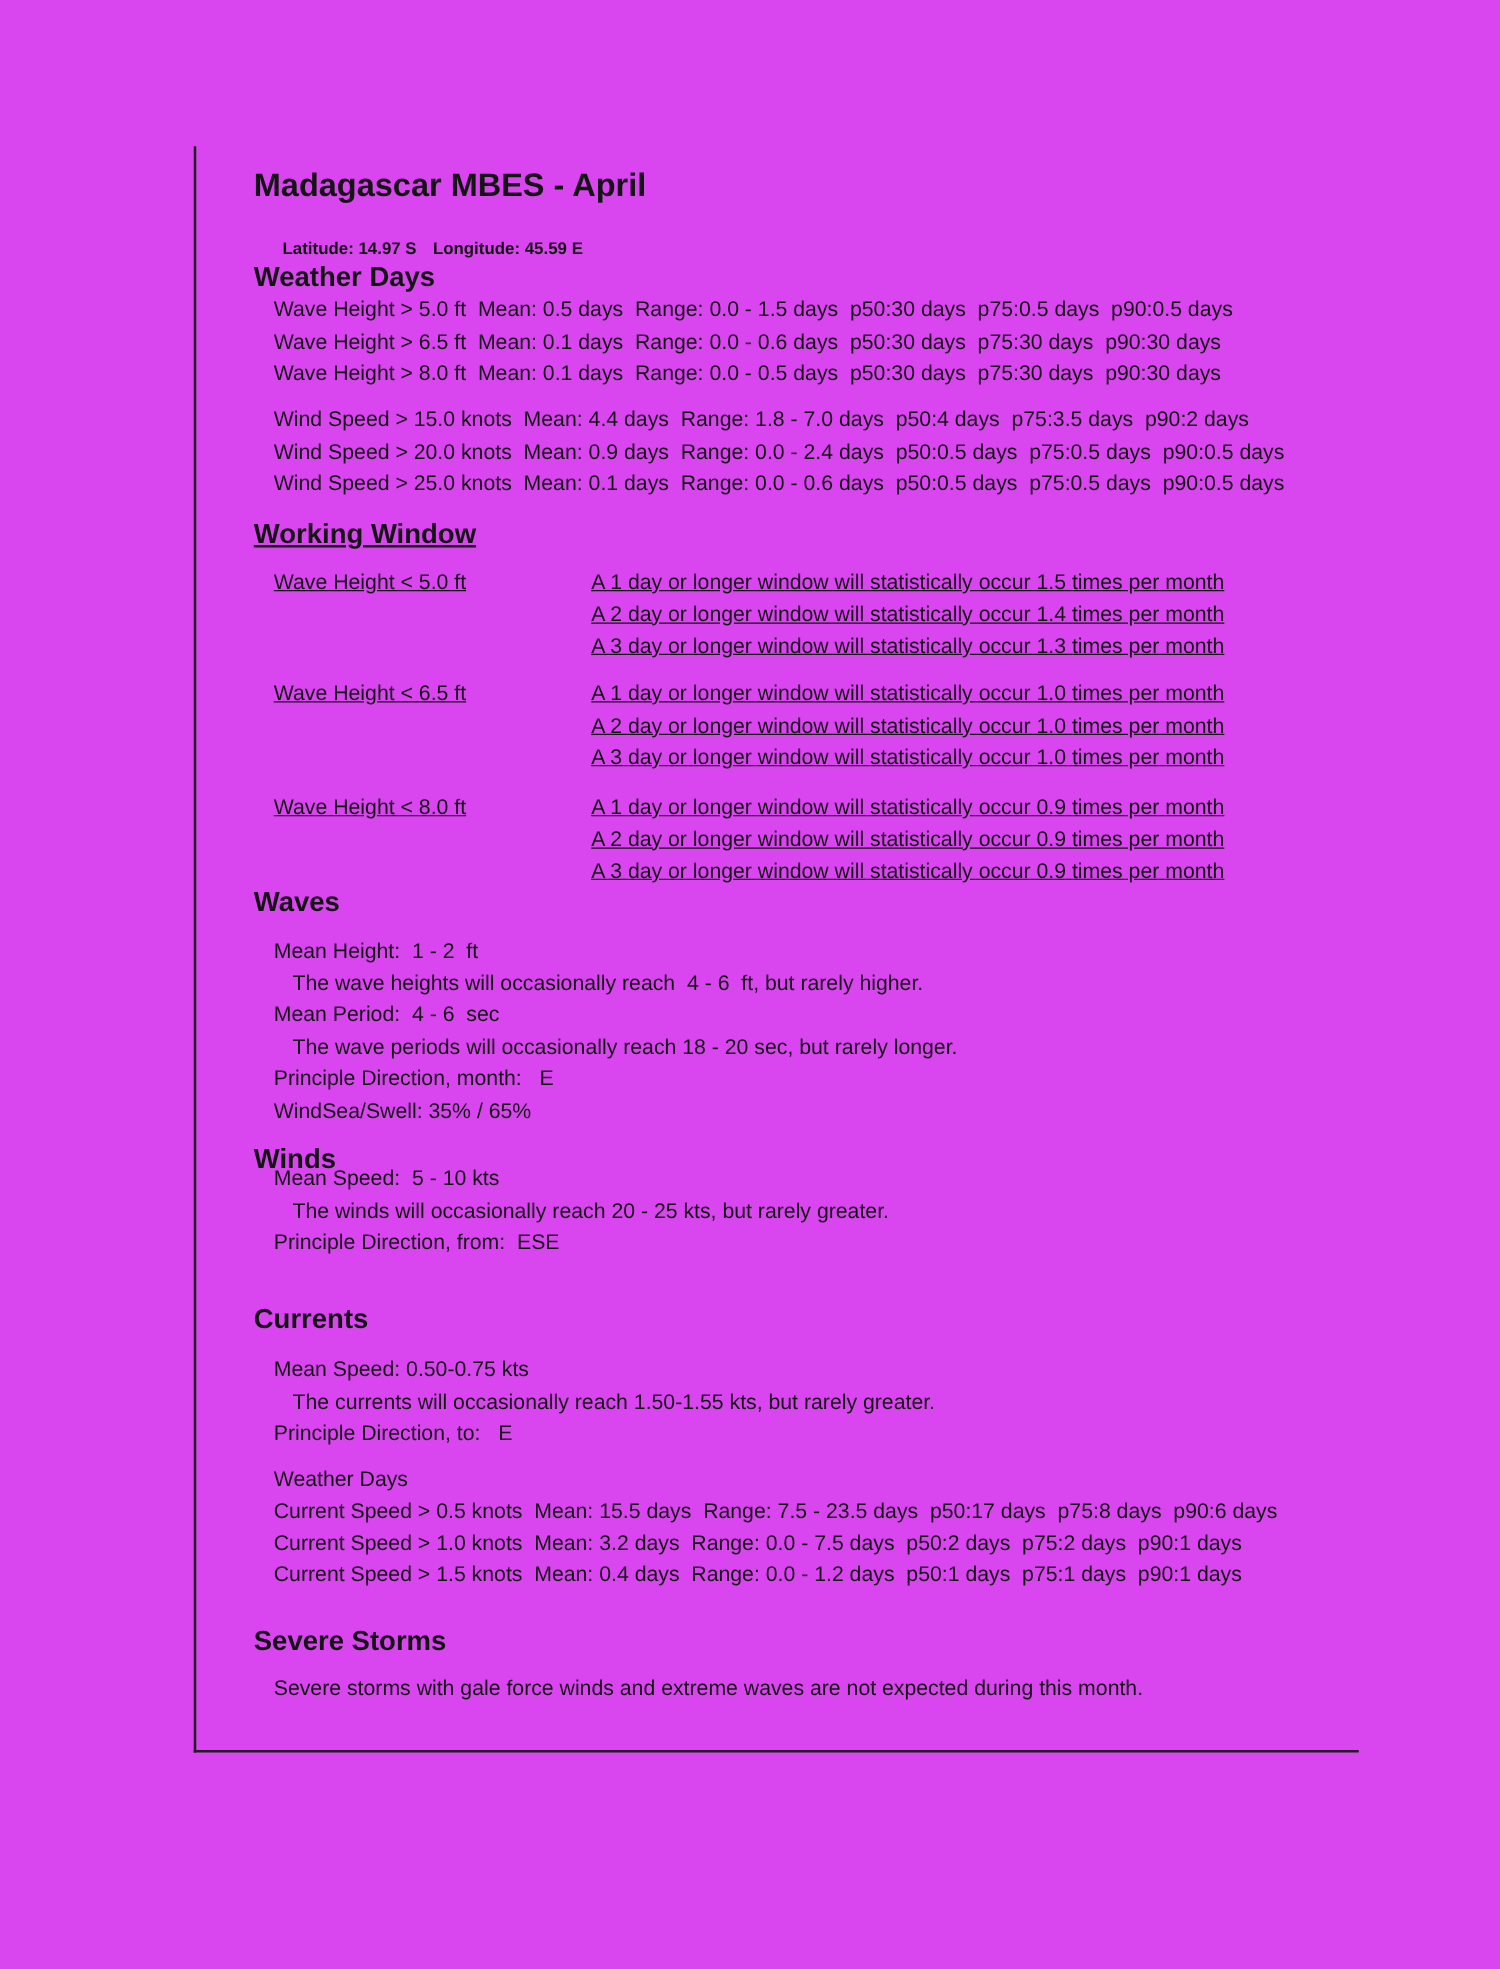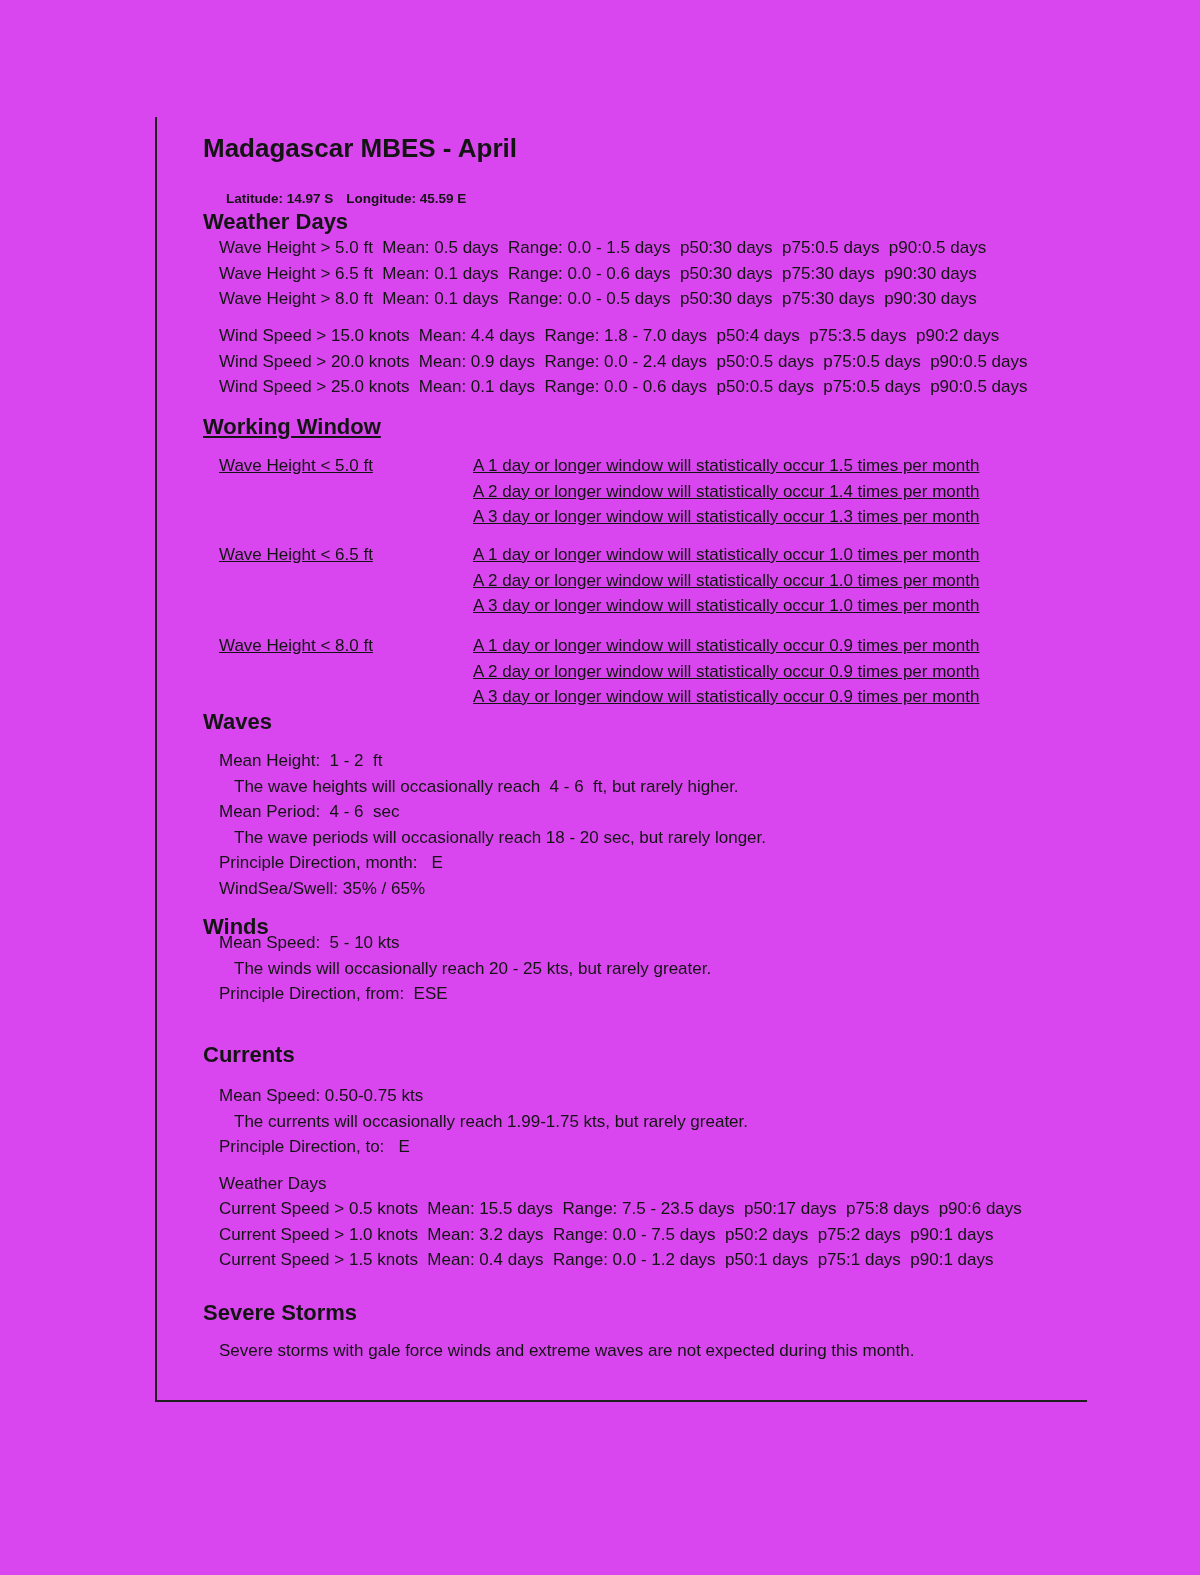--- a/index.html
+++ b/index.html
@@ -98,21 +98,21 @@
   <div class="abs" style="left:219px;top:930px;">
     <div class="line">Mean Speed:  5 - 10 kts</div>
     <div class="line note">The winds will occasionally reach 20 - 25 kts, but rarely greater.</div>
     <div class="line">Principle Direction, from:  ESE</div>
   </div>
 
   <div class="abs h2" style="left:203px;top:1041px;">Currents</div>
 
   <div class="abs" style="left:219px;top:1083px;">
     <div class="line">Mean Speed: 0.50-0.75 kts</div>
-    <div class="line note">The currents will occasionally reach 1.99-1.75 kts, but rarely greater.</div>
+    <div class="line note">The currents will occasionally reach 1.50-1.55 kts, but rarely greater.</div>
     <div class="line">Principle Direction, to:   E</div>
   </div>
 
   <div class="abs line" style="left:219px;top:1171px;">Weather Days</div>
 
   <div class="abs" style="left:219px;top:1196px;">
     <div class="line">Current Speed &gt; 0.5 knots  Mean: 15.5 days  Range: 7.5 - 23.5 days  p50:17 days  p75:8 days  p90:6 days</div>
     <div class="line">Current Speed &gt; 1.0 knots  Mean: 3.2 days  Range: 0.0 - 7.5 days  p50:2 days  p75:2 days  p90:1 days</div>
     <div class="line">Current Speed &gt; 1.5 knots  Mean: 0.4 days  Range: 0.0 - 1.2 days  p50:1 days  p75:1 days  p90:1 days</div>
   </div>

